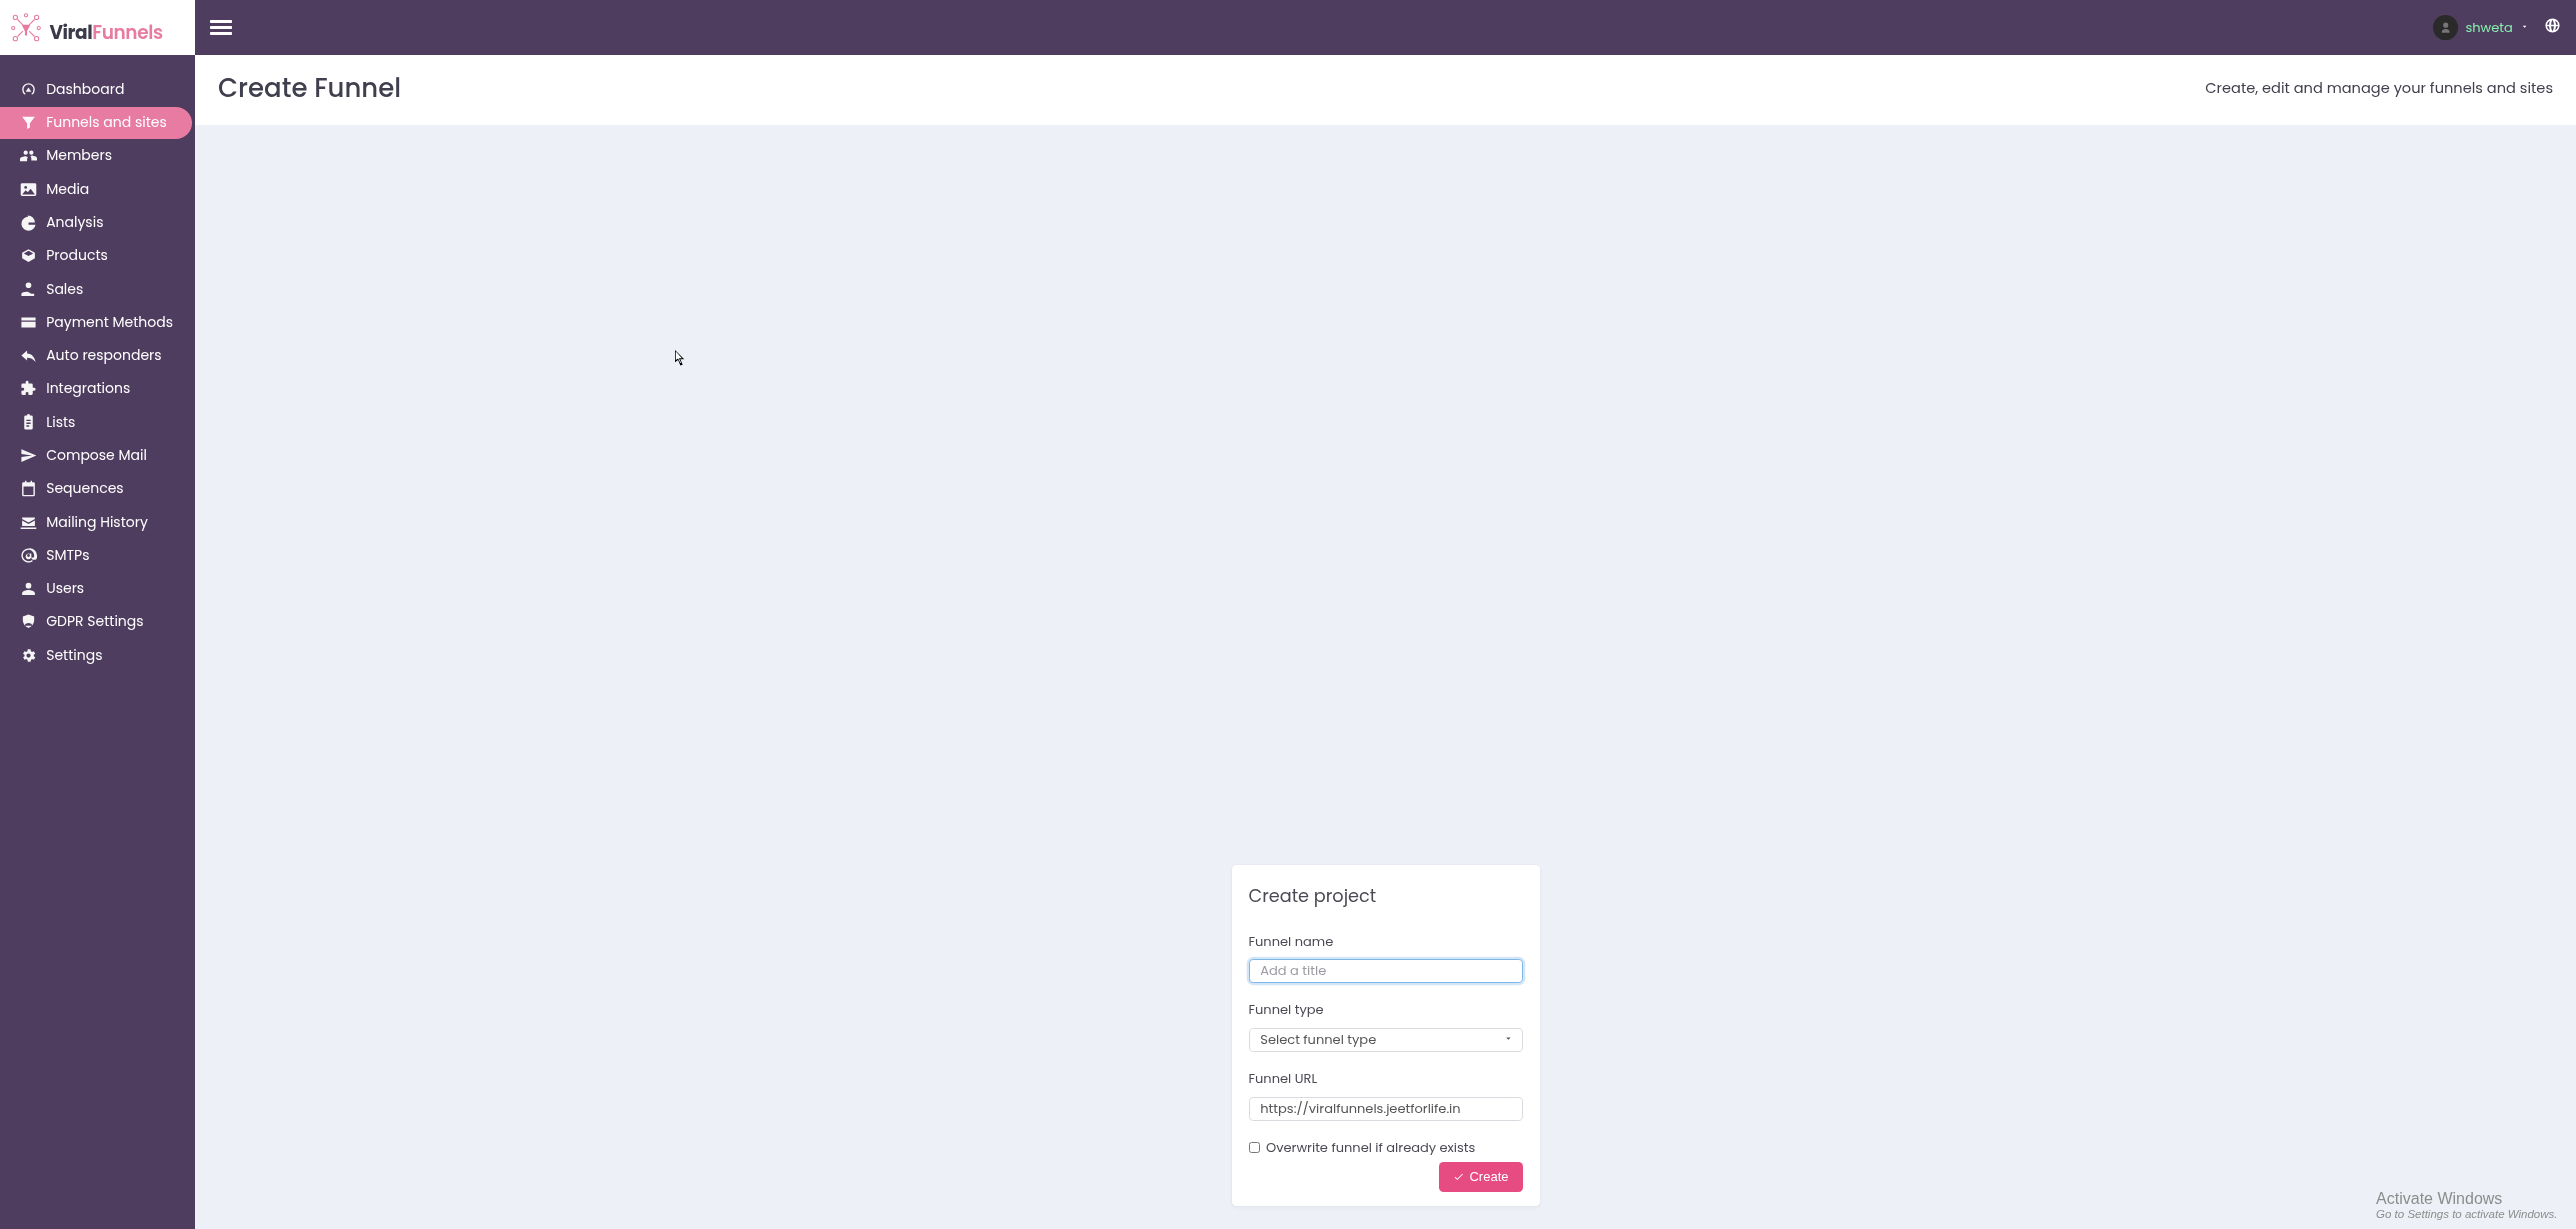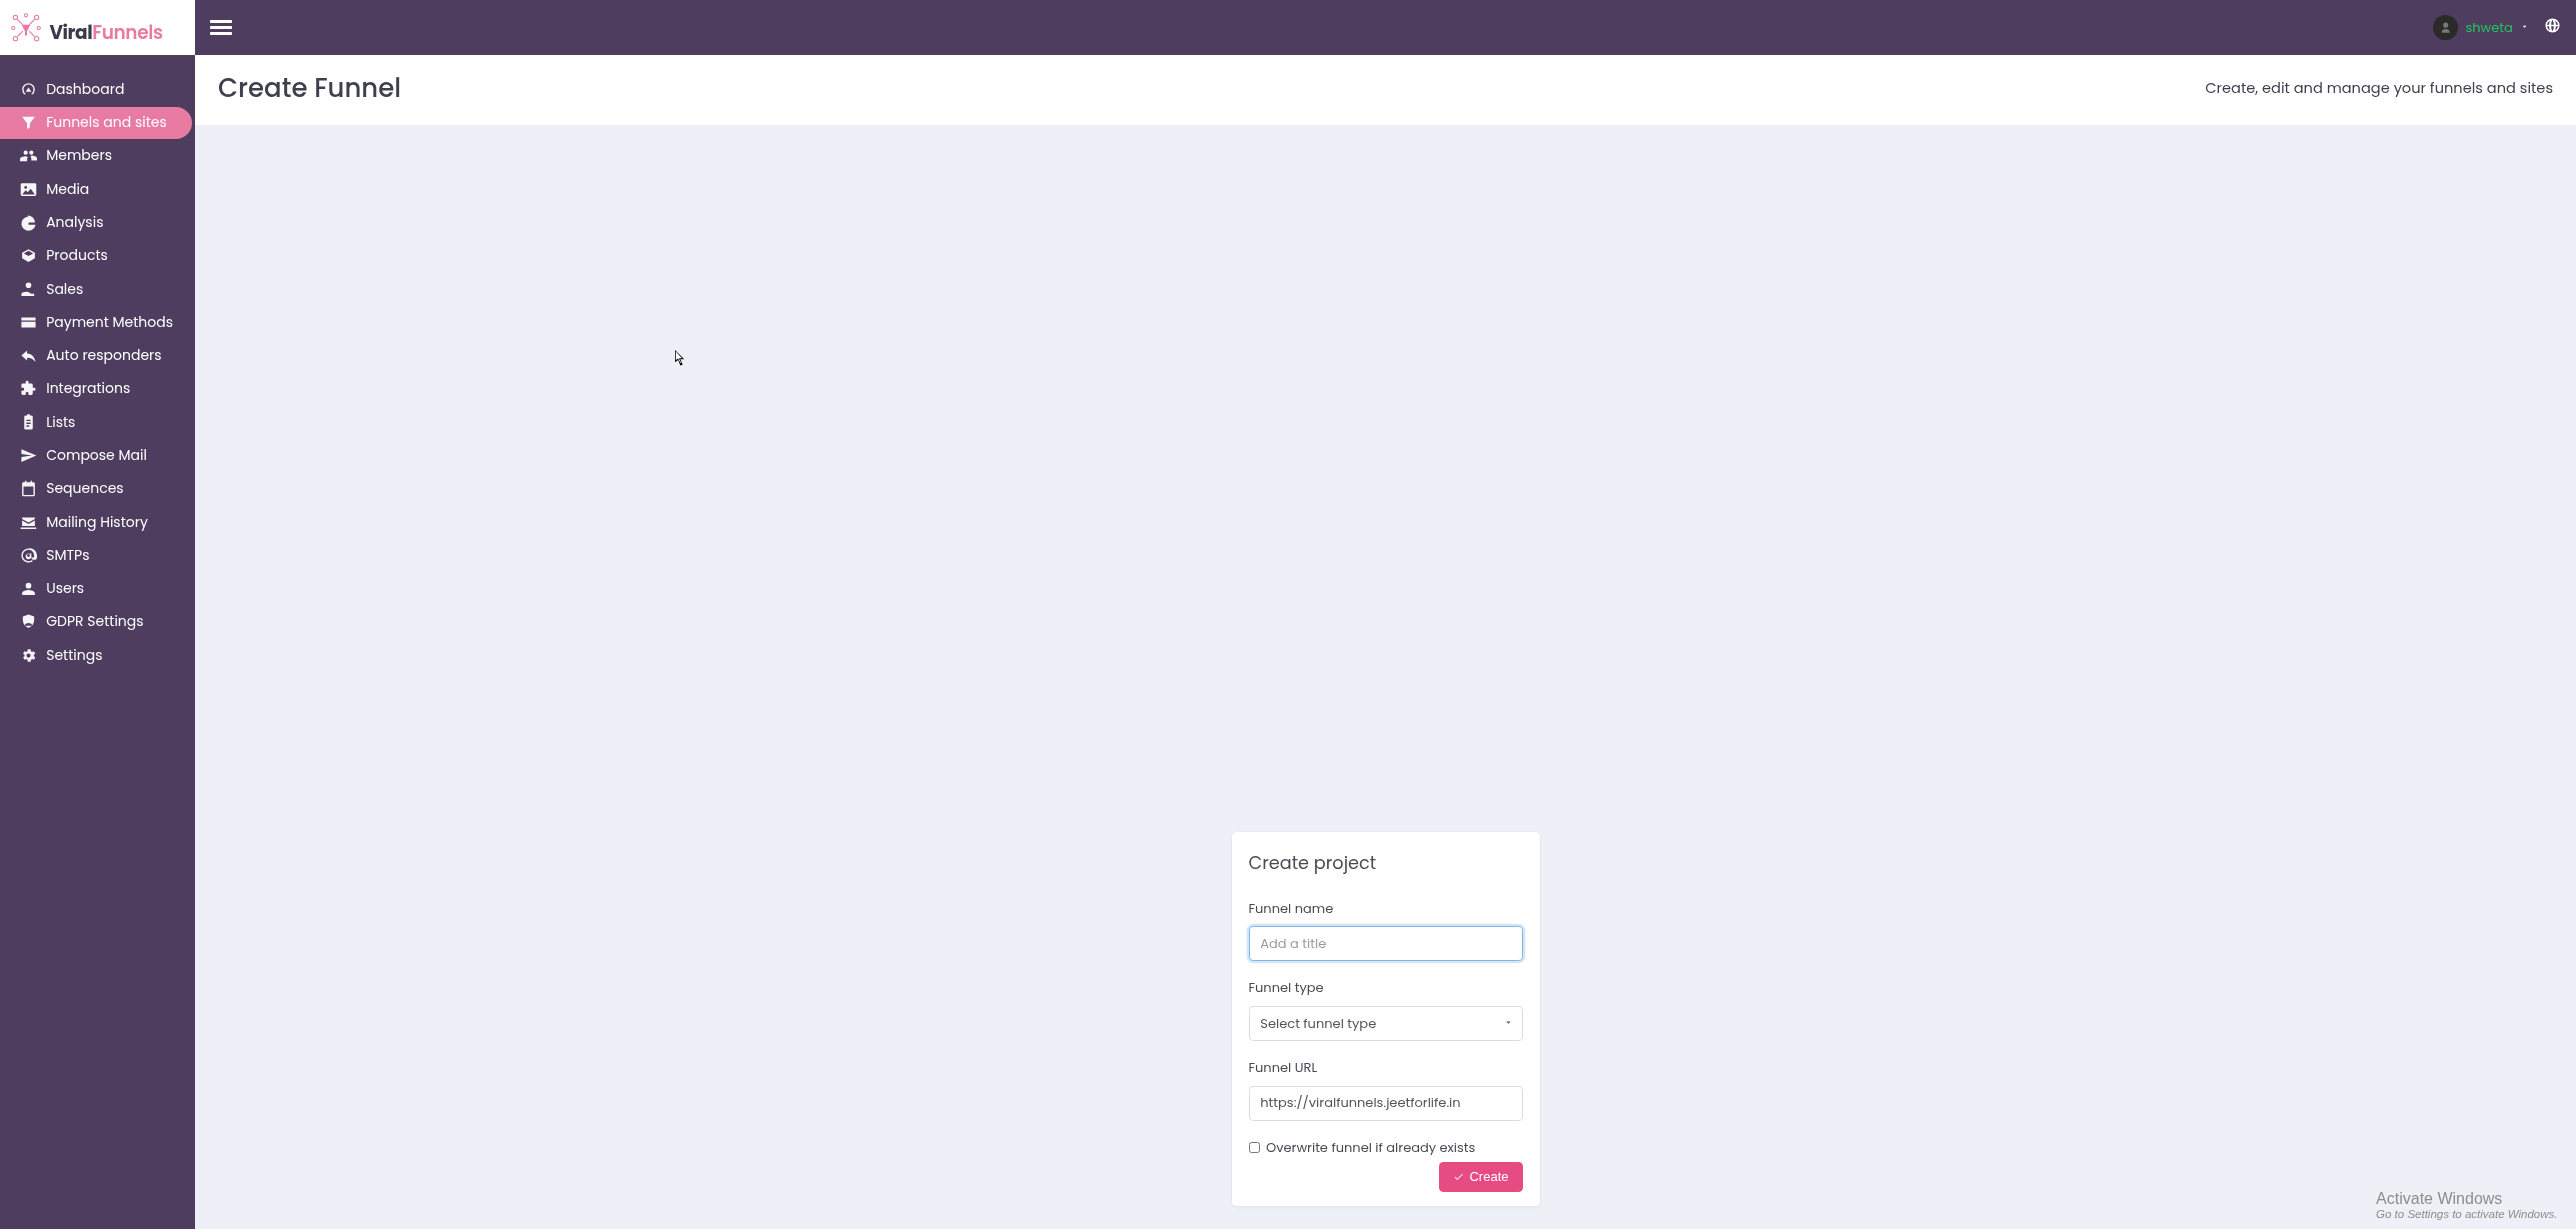--- a/index.html
+++ b/index.html
@@ -68,21 +68,21 @@
 
   
   .main-col { flex: 1 1 auto; display: flex; flex-direction: column; min-width: 0; }
   .topbar {
     height: 55px;
     background: #4f3d5f;
     display: flex;
     align-items: center;
     justify-content: space-between;
     padding: 0 15.4px;
-    color: #22c55e;
+    color: #86efac;
   }
   .hamburger {
     width: 21.5px; height: 21.5px;
     display: flex; flex-direction: column; justify-content: center; gap: 3.8px;
     cursor: pointer;
   }
   .hamburger span { display: block; height: 2.3px; background: #fff; border-radius: 0.8px; }
   .topbar-right { display: flex; align-items: center; gap: 14px; }
   .user-chip { display: flex; align-items: center; gap: 7.7px; cursor: pointer; }
   .avatar {
@@ -137,21 +137,21 @@
     margin-bottom: 23px;
   }
   .field-label {
     font-size: 13px;
     color: #4a4a55;
     margin-bottom: 7.7px;
   }
   .field-group { margin-bottom: 17px; }
   .text-input, .select-input {
     width: 100%;
-    height: 35px;
+    height: 24px;
     padding: 0 10.8px;
     font-size: 13px;
     border: 0.8px solid #d9d9e0;
     border-radius: 4.6px;
     background: #fff;
     color: #555;
     font-family: inherit;
   }
   .text-input::placeholder { color: #9a9aa3; }
   .text-input.focused {

